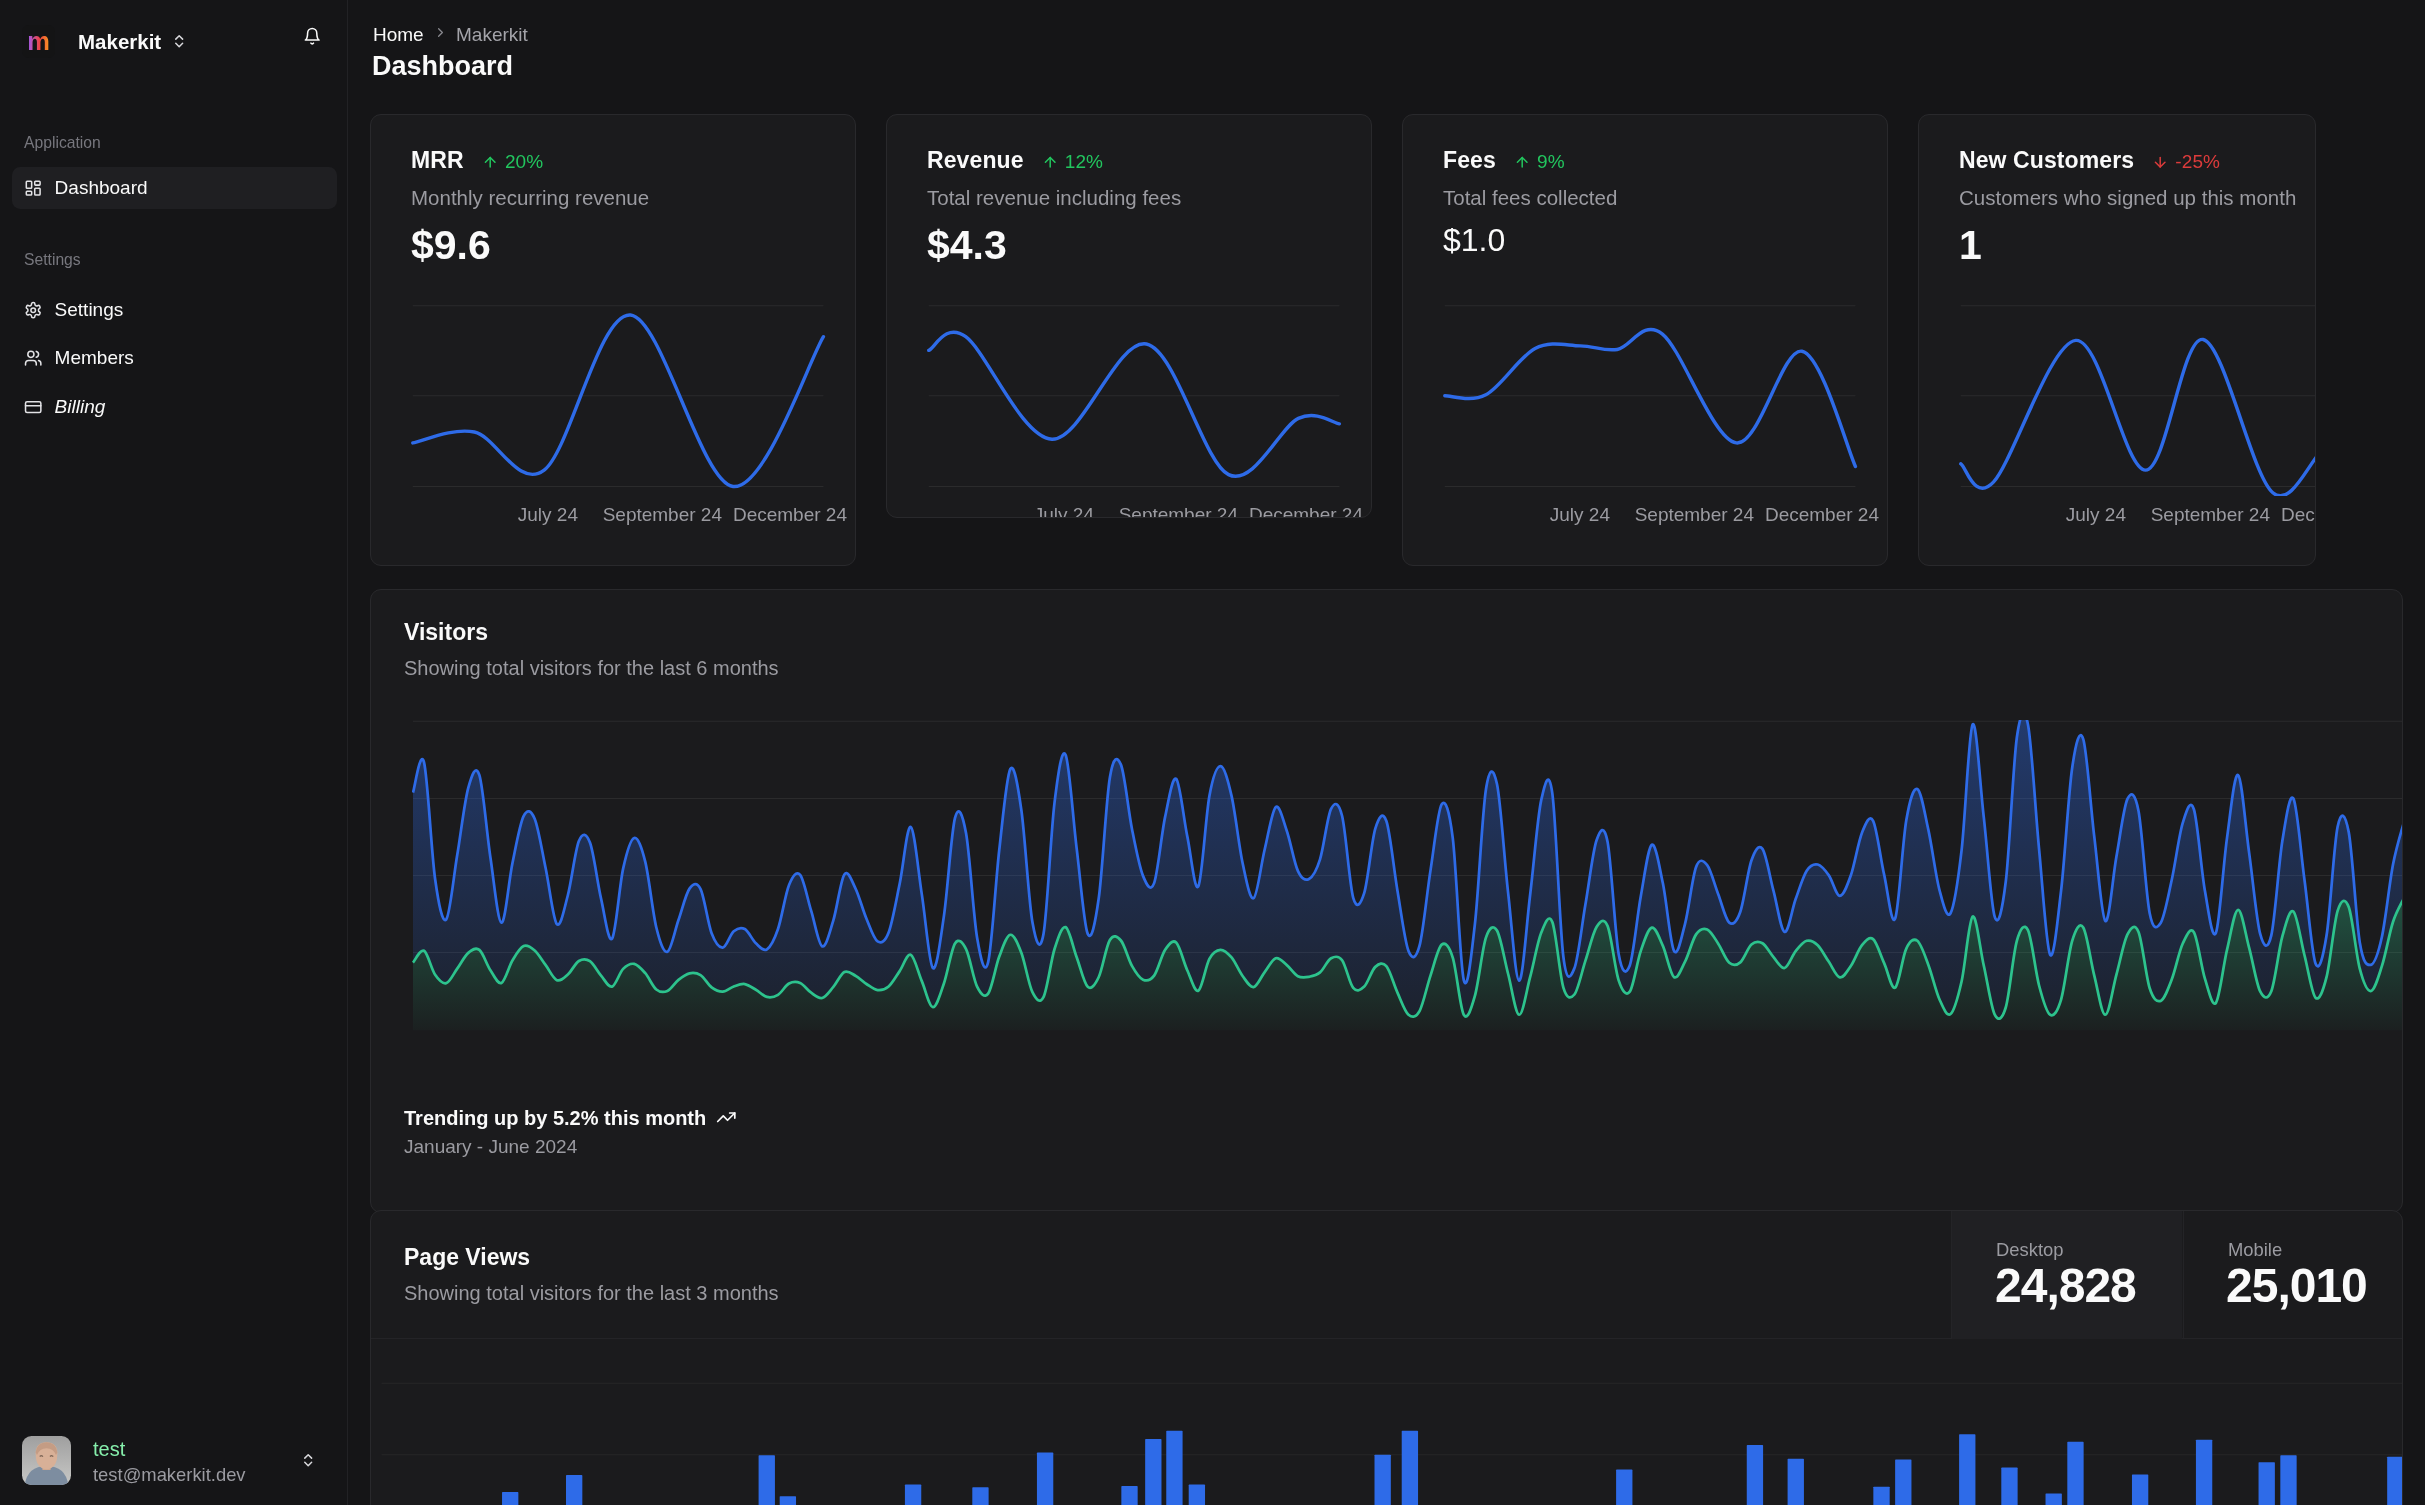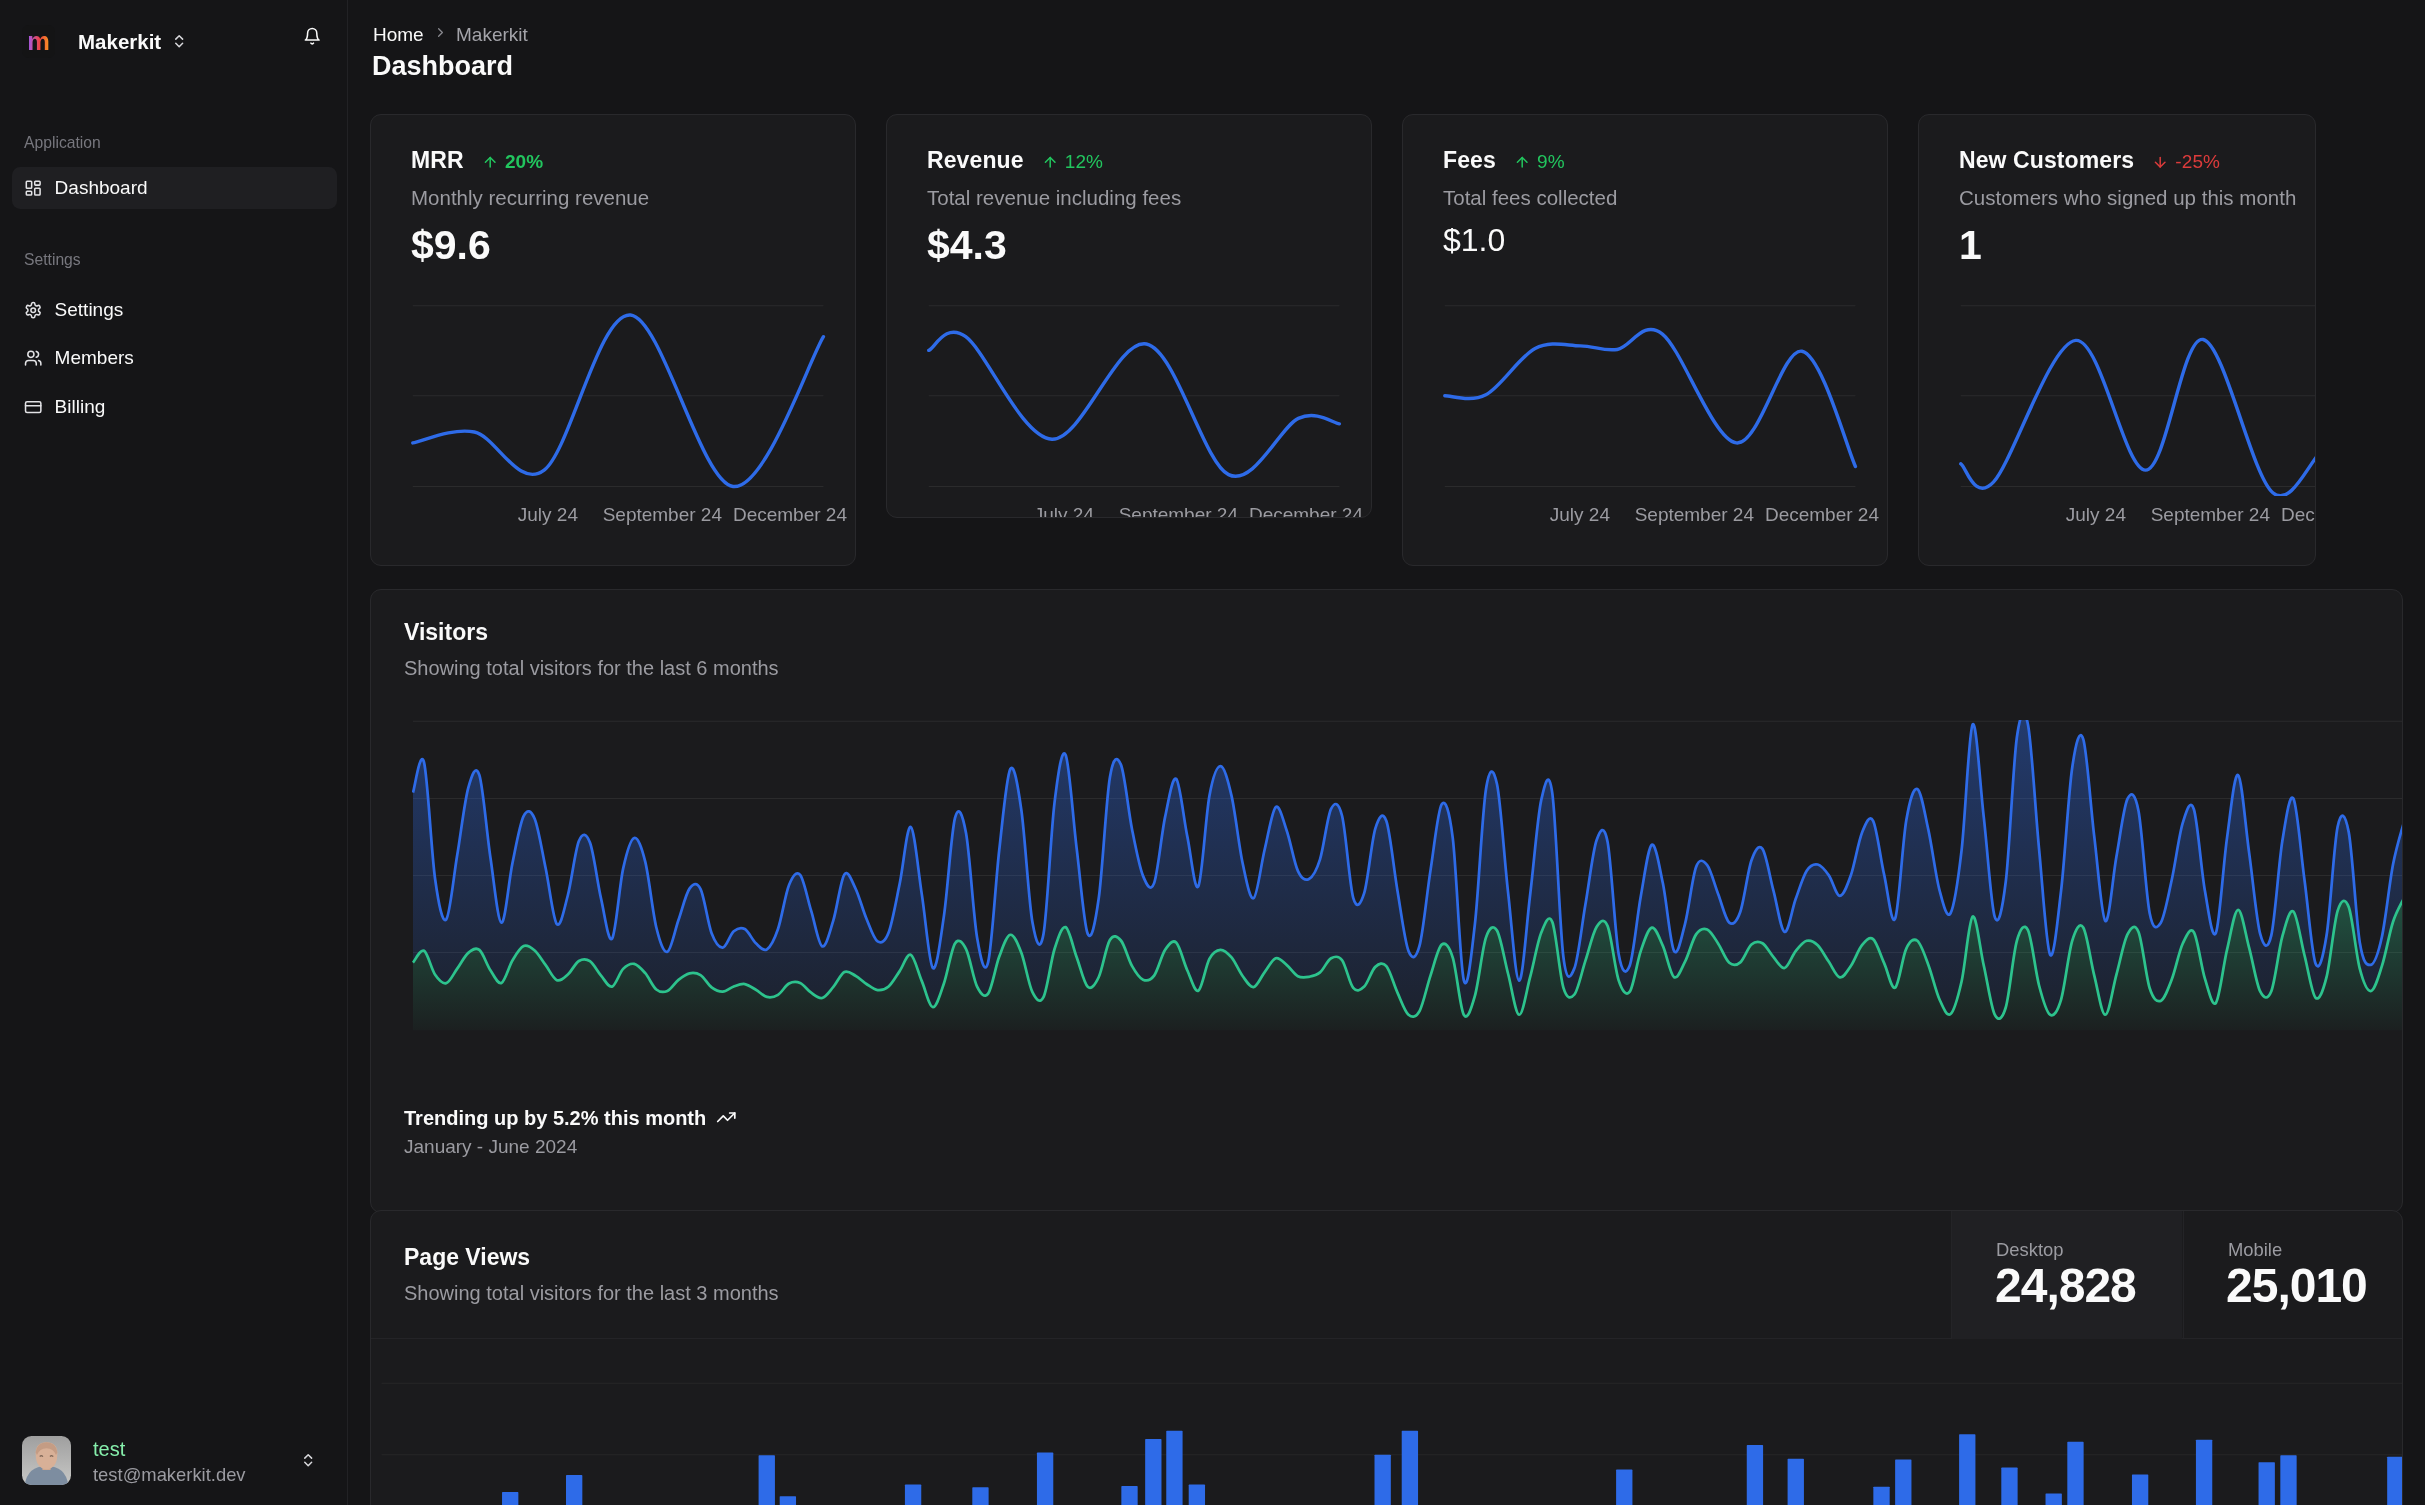--- a/index.html
+++ b/index.html
@@ -49,21 +49,21 @@
 </div>
   <div class="abs" style="left:11.6px;top:337px;width:325px;height:42px;border-radius:8.2px;">
   <svg style="position:absolute;left:12.3px;top:11.6px" width="18.4" height="18.4" viewBox="0 0 24 24" fill="none" stroke="#e3e3e6" stroke-width="2" stroke-linecap="round" stroke-linejoin="round">
         <path d="M16 21v-2a4 4 0 0 0-4-4H6a4 4 0 0 0-4 4v2"></path>
         <circle cx="9" cy="7" r="4"></circle>
         <path d="M22 21v-2a4 4 0 0 0-3-3.87"></path>
         <path d="M16 3.13a4 4 0 0 1 0 7.75"></path>
       </svg>
   <span style="position:absolute;left:43px;top:11px;font-size:19px;color:#fafafa;line-height:1.1">Members</span>
 </div>
-  <div class="abs" style="left:11.6px;top:386px;width:325px;height:42px;border-radius:8.2px;">
+  <div class="abs" style="left:11.6px;top:386px;width:325px;height:42px;border-radius:8.2px;font-style:italic;">
   <svg style="position:absolute;left:12.3px;top:11.6px" width="18.4" height="18.4" viewBox="0 0 24 24" fill="none" stroke="#e3e3e6" stroke-width="2" stroke-linecap="round" stroke-linejoin="round">
         <rect width="20" height="14" x="2" y="5" rx="2"></rect>
         <line x1="2" x2="22" y1="10" y2="10"></line>
       </svg>
   <span style="position:absolute;left:43px;top:11px;font-size:19px;color:#fafafa;line-height:1.1">Billing</span>
 </div>
   <div class="abs" style="left:22px;top:1436px"><svg width="49" height="49" viewBox="0 0 72 72">
 <defs>
           <clipPath id="av">
             <rect width="72" height="72" rx="14"></rect>
@@ -92,21 +92,21 @@
 <div class="abs" style="left:373px;top:24.6px;font-size:19px;color:#fafafa;line-height:1">Home</div>
 <svg style="position:absolute;left:433px;top:24.6px" width="15" height="15" viewBox="0 0 24 24" fill="none" stroke="#8a8a90" stroke-width="2" stroke-linecap="round" stroke-linejoin="round">
     <path d="m9 18 6-6-6-6"></path>
   </svg>
 <div class="abs" style="left:456px;top:24.6px;font-size:19px;color:#a3a3a9;line-height:1">Makerkit</div>
 <div class="abs" style="left:372px;top:53px;font-size:27px;font-weight:700;color:#fafafa;line-height:1">Dashboard</div>
 <div class="card abs" style="left:370px;top:114px;width:486px;height:452px">
   <div class="abs" style="left:40px;top:34px;font-size:23px;font-weight:700;color:#fafafa;line-height:1;letter-spacing:0.1px">MRR<span style="display:inline-block;width:18px"></span><svg style="position:relative;top:2px" width="16.4" height="16.4" viewBox="0 0 24 24" fill="none" stroke="#22c55e" stroke-width="2.2" stroke-linecap="round" stroke-linejoin="round">
         <path d="m5 12 7-7 7 7"></path>
         <path d="M12 19V5"></path>
-      </svg><span style="font-size:19px;font-weight:700;color:#22c55e;padding-left:6.8px">20%</span></div>
+      </svg><span style="font-size:19px;font-weight:400;color:#22c55e;padding-left:6.8px">20%</span></div>
   <div class="abs" style="left:40px;top:72px;font-size:20.5px;color:#9b9ba1;line-height:1.1">Monthly recurring revenue</div>
   <div class="abs" style="left:40px;top:109px;font-size:41px;font-weight:700;color:#fafafa;line-height:1.05">$9.6</div>
   <svg class="abs" style="left:0;top:190px" width="486" height="191" viewBox="0 0 712 280" fill="none">
       <line x1="61" x2="663" y1="1" y2="1" stroke="rgba(255,255,255,0.07)" stroke-width="1.5"></line>
       <line x1="61" x2="663" y1="133" y2="133" stroke="rgba(255,255,255,0.07)" stroke-width="1.5"></line>
       <line x1="61" x2="663" y1="266" y2="266" stroke="rgba(255,255,255,0.07)" stroke-width="1.5"></line>
       <path d="M61.0,202.2C76.0,199.5,119.2,179.5,151.3,186.2C183.4,192.8,215.5,270.7,253.6,242.1C291.8,213.5,333.9,10.6,380.1,14.6C426.2,18.6,483.4,260.7,530.6,266.0C577.7,271.3,640.9,83.1,663.0,46.5" stroke="#2e6be8" stroke-width="5" stroke-linecap="round"></path>
     </svg>
   <div class="abs lbl" style="left:111px;top:390px;width:96px">July 24</div>
   <div class="abs lbl" style="left:201px;top:390px;width:150px">September 24</div>

